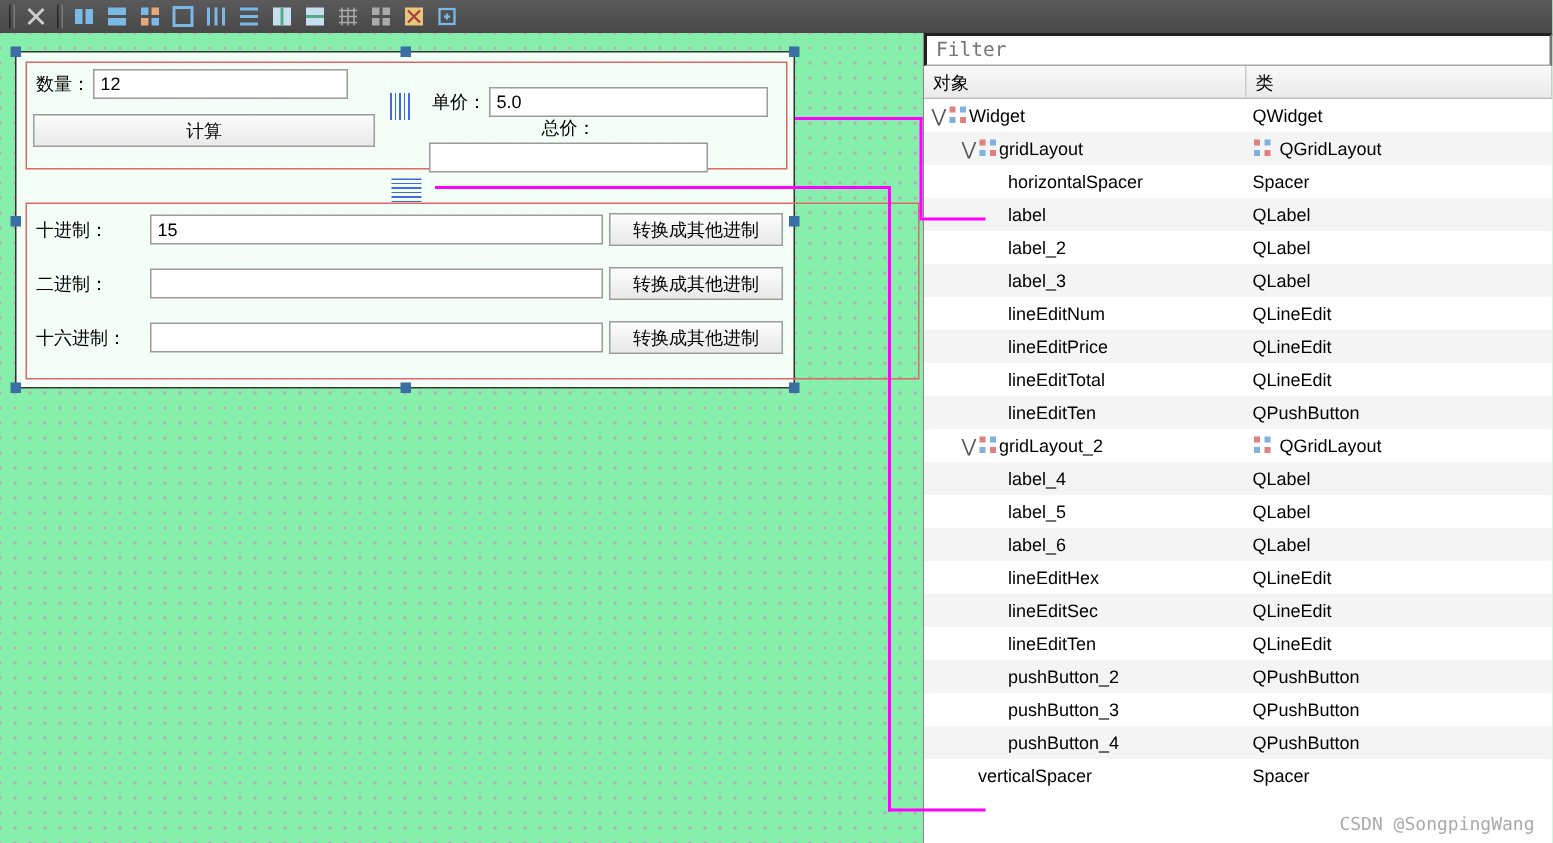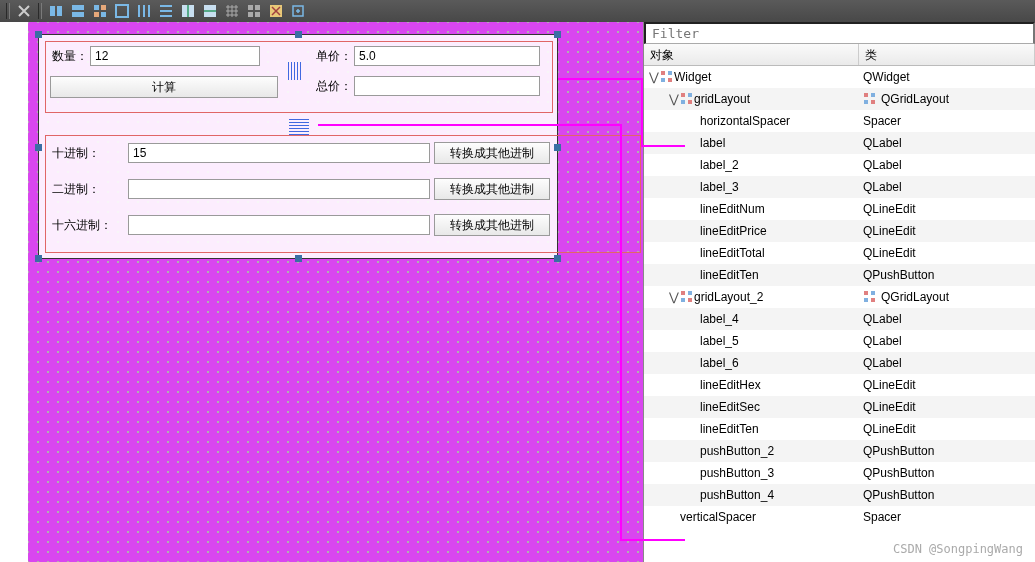--- a/index.html
+++ b/index.html
@@ -4,21 +4,21 @@
 <style>
 * { box-sizing: border-box; margin: 0; padding: 0; }
 body { font-family: "Microsoft YaHei", sans-serif; font-size: 12px; background: #fff; width: 1035px; height: 562px; overflow: hidden; position: relative; }
 
 .toolbar { height: 22px; background: linear-gradient(#5a5a5a,#484848); display: flex; align-items: center; padding: 0 4px; gap: 2px; }
 .toolbar .sep { width: 4px; height: 16px; border-left: 1px solid #2a2a2a; border-right: 1px solid #7a7a7a; margin: 0 2px; }
 .tbtn { width: 20px; height: 18px; display:flex; align-items:center; justify-content:center; cursor:pointer; }
 .tbtn svg { width:16px; height:16px; }
 
 .main { display: flex; height: calc(562px - 22px); }
-.design-area { width: 615px; height: 100%; position: relative; background: #d946ef; margin-left: 28px; }
+.design-area { width: 615px; height: 100%; position: relative; background: #86efac; }
 .inspector { flex: 1; height: 100%; border-left: 1px solid #888; display:flex; flex-direction:column; }
 
 .dotgrid { position:absolute; left:0; top:0; width:100%; height:100%; background-image: radial-gradient(#b0b0b0 1px, transparent 1px); background-size: 10px 10px; background-position: 5px 5px; }
 
 .widget-frame { position:absolute; left:10px; top:12px; width:520px; height:225px; border:1px solid #333; background: rgba(255,255,255,.9);}
 .handle { position:absolute; width:7px; height:7px; background:#3a6ea5; }
 .h-tl{top:-4px;left:-4px}.h-tr{top:-4px;right:-4px}.h-bl{bottom:-4px;left:-4px}.h-br{bottom:-4px;right:-4px}
 .h-tc{top:-4px;left:calc(50% - 3px)}.h-bc{bottom:-4px;left:calc(50% - 3px)}
 .h-ml{top:calc(50% - 3px);left:-4px}.h-mr{top:calc(50% - 3px);right:-4px}
 
@@ -152,25 +152,25 @@
 
       <div class="layout-box grid1">
         <div class="row1" style="left:4px;top:4px;">
           <span class="lbl">数量：</span>
           <input class="lineedit" style="width: 170px;" value="12">
         </div>
         <div class="row1" style="left:4px;top:34px;width:228px;">
           <button class="btn" style="width:248px">计算</button>
         </div>
         <span class="hspace" style="position:absolute;left:240px;top:20px"></span>
-        <div class="row1" style="left:268px;top:4px;">
+        <div class="row1" style="left:268px;top:16px;">
           <span class="lbl">单价：</span>
           <input class="lineedit" style="width: 186px;" value="5.0">
         </div>
-        <div class="row1" style="left:268px;top:34px;">
+        <div class="row1" style="left:268px;top:34px;flex-direction:column;">
           <span class="lbl">总价：</span>
           <input class="lineedit" style="width: 186px;" value="">
         </div>
       </div>
 
       <span class="vspace" style="position:absolute;left:250px;top:80px"></span>
 
       <div class="layout-box grid2">
         <div class="row1" style="left:4px;top:6px;width:500px;">
           <span class="lbl" style="width:78px">十进制：</span>

